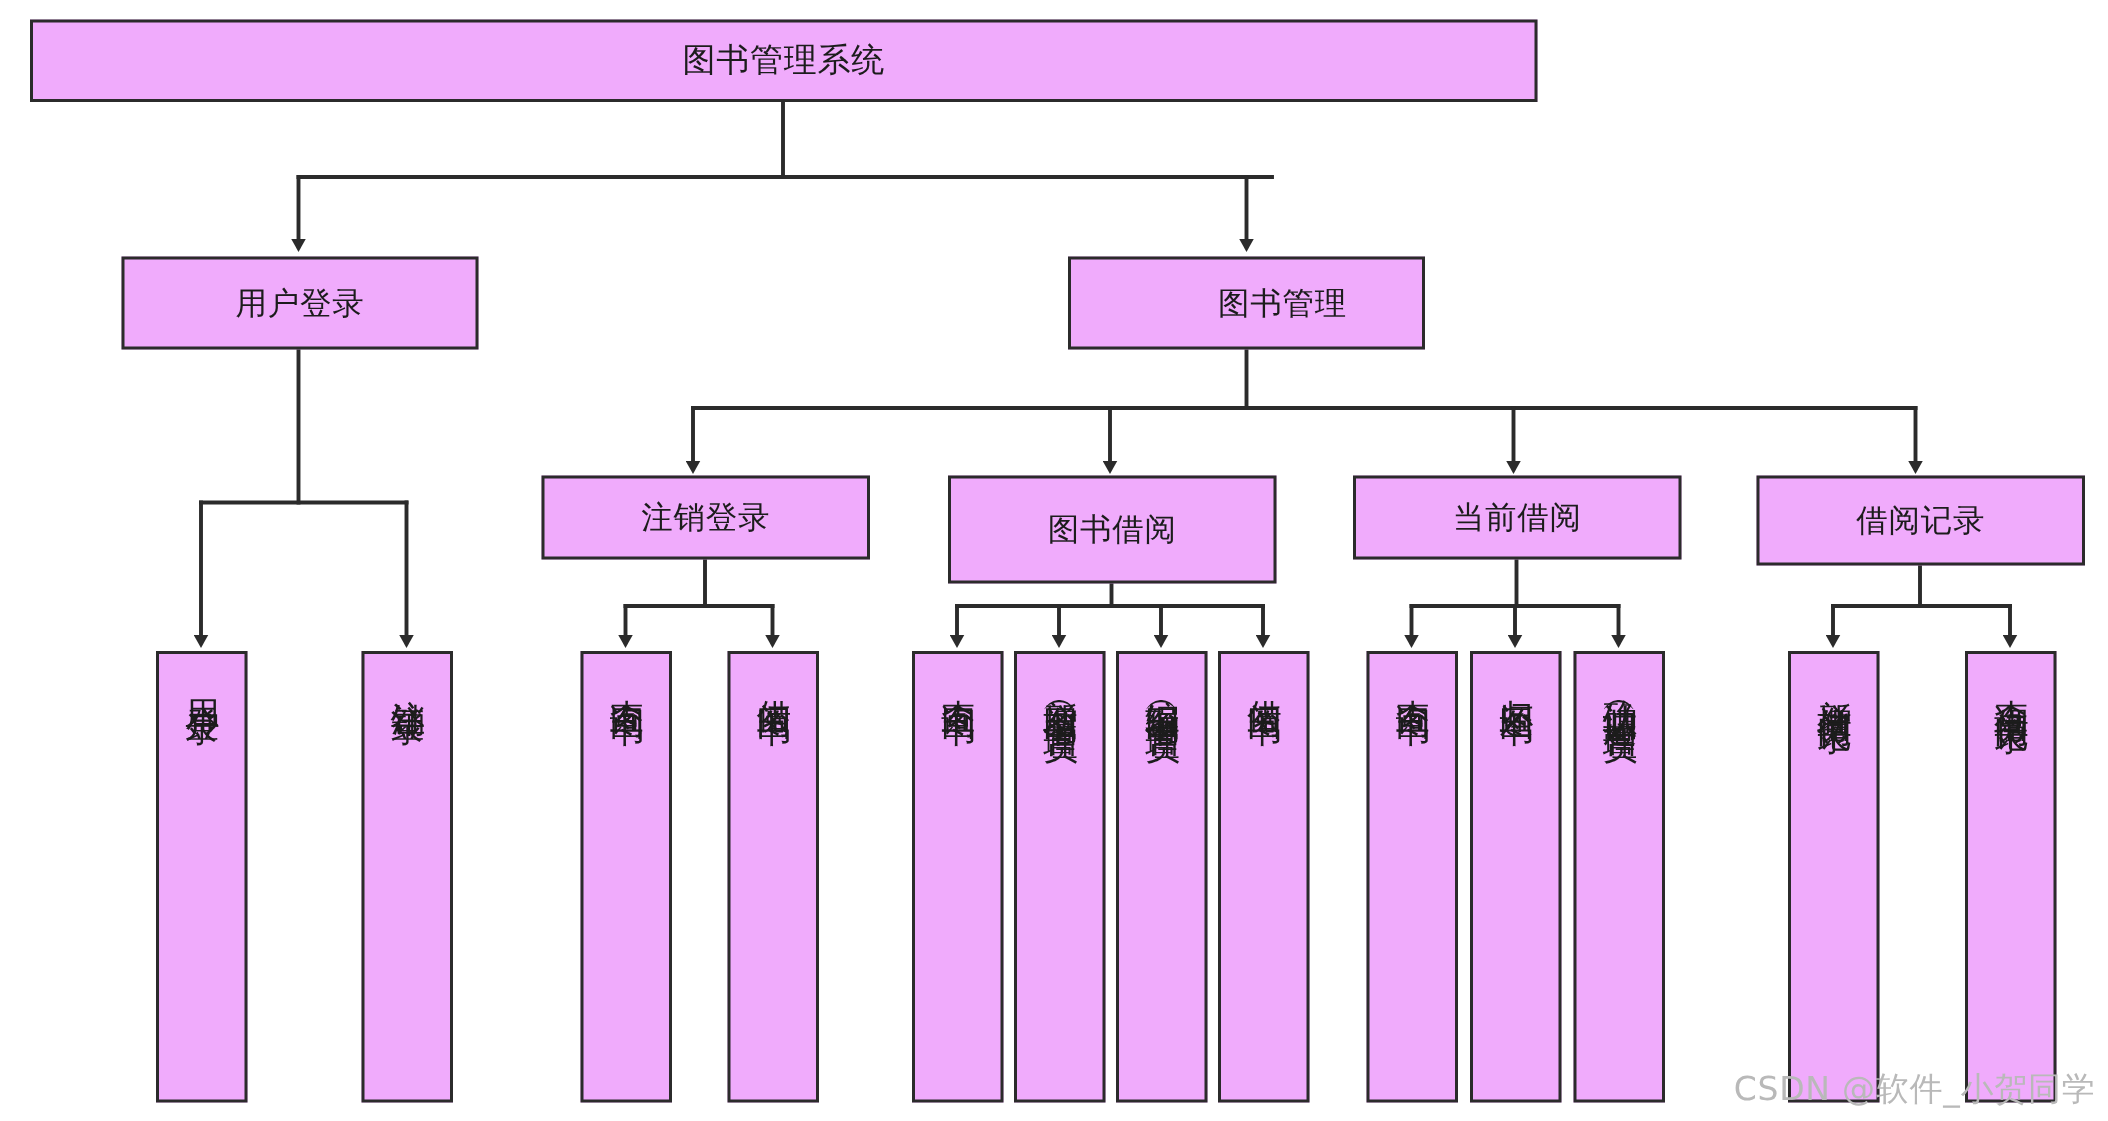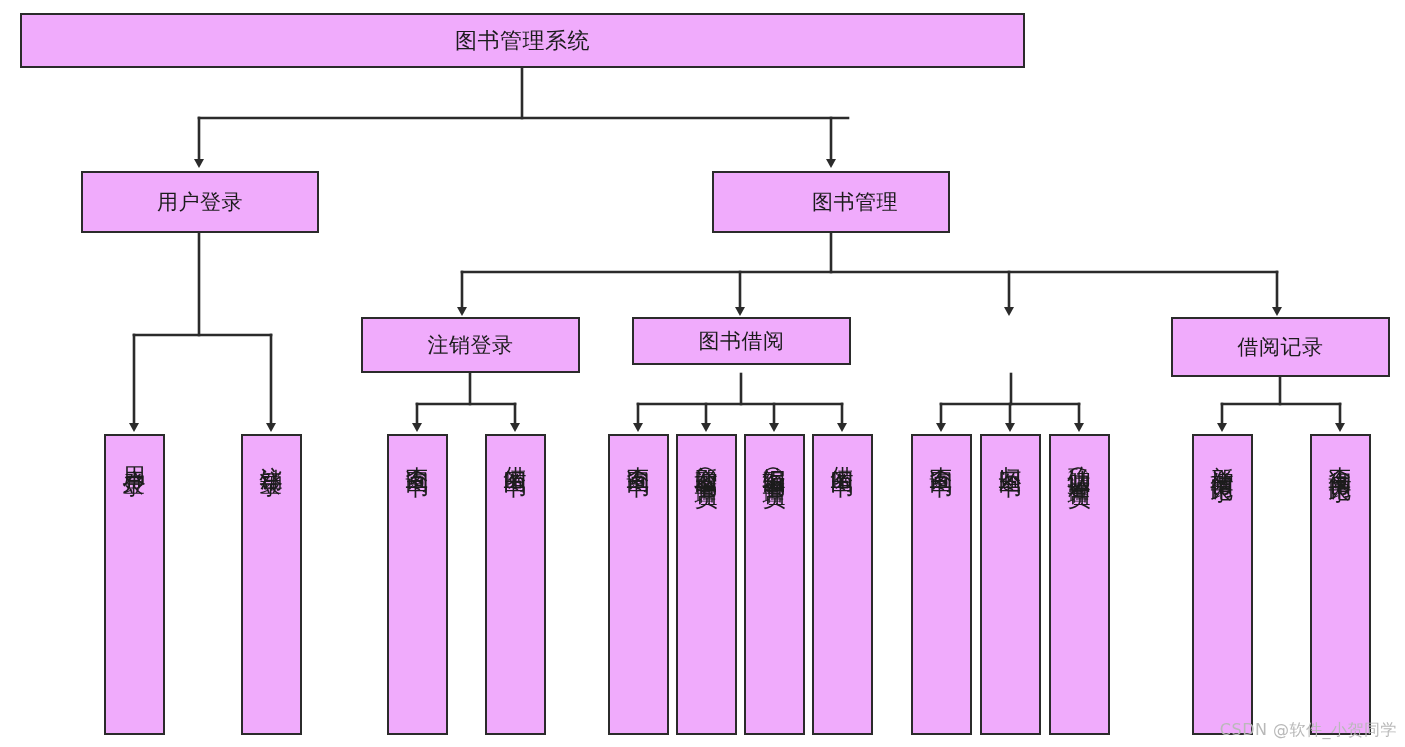--- a/index.html
+++ b/index.html
@@ -55,21 +55,21 @@
     font-size:23px;
     line-height:1.05;
     letter-spacing:3px;
     white-space:normal;
     max-height:285px;
   }
   #watermark{
     position:absolute;
     right:8px;
     bottom:6px;
-    font-size:16px;
+    font-size:22px;
     color:#b9b9b9;
     z-index:5;
     white-space:nowrap;
     letter-spacing:0.5px;
   }
 </style>
 </head>
 <body>
 
 <div id="canvas">
@@ -131,22 +131,25 @@
   <div class="node horiz" style="left:81px;top:171px;width:238px;height:62px;">
     <span class="label">用户登录</span>
   </div>
   <div class="node horiz" style="left:712px;top:171px;width:238px;height:62px;padding-left:48px;">
     <span class="label">图书管理</span>
   </div>
 
   <div class="node horiz" style="left:361px;top:317px;width:219px;height:56px;">
     <span class="label">注销登录</span>
   </div>
-  <div class="node horiz" style="left:632px;top:317px;width:219px;height:48px;">
+  <div class="node horiz" style="left:632px;top:317px;width:219px;height:72px;">
     <span class="label">图书借阅</span>
+  </div>
+  <div class="node horiz" style="left:902px;top:317px;width:219px;height:56px;">
+    <span class="label">当前借阅</span>
   </div>
   <div class="node horiz" style="left:1171px;top:317px;width:219px;height:60px;">
     <span class="label">借阅记录</span>
   </div>
 
   <div class="node vert" style="left:104px;top:434px;width:61px;height:301px;">
     <span class="label">用户登录</span>
   </div>
   <div class="node vert" style="left:241px;top:434px;width:61px;height:301px;">
     <span class="label">注销登录</span>

